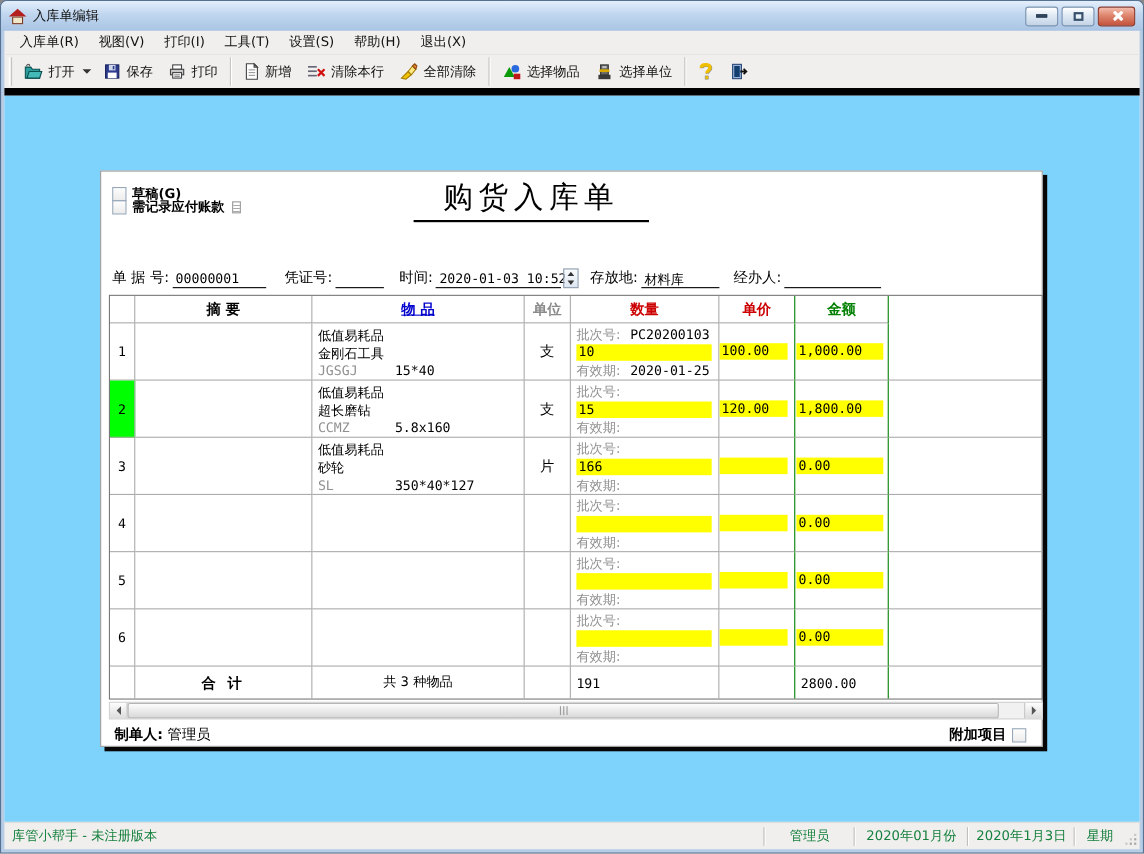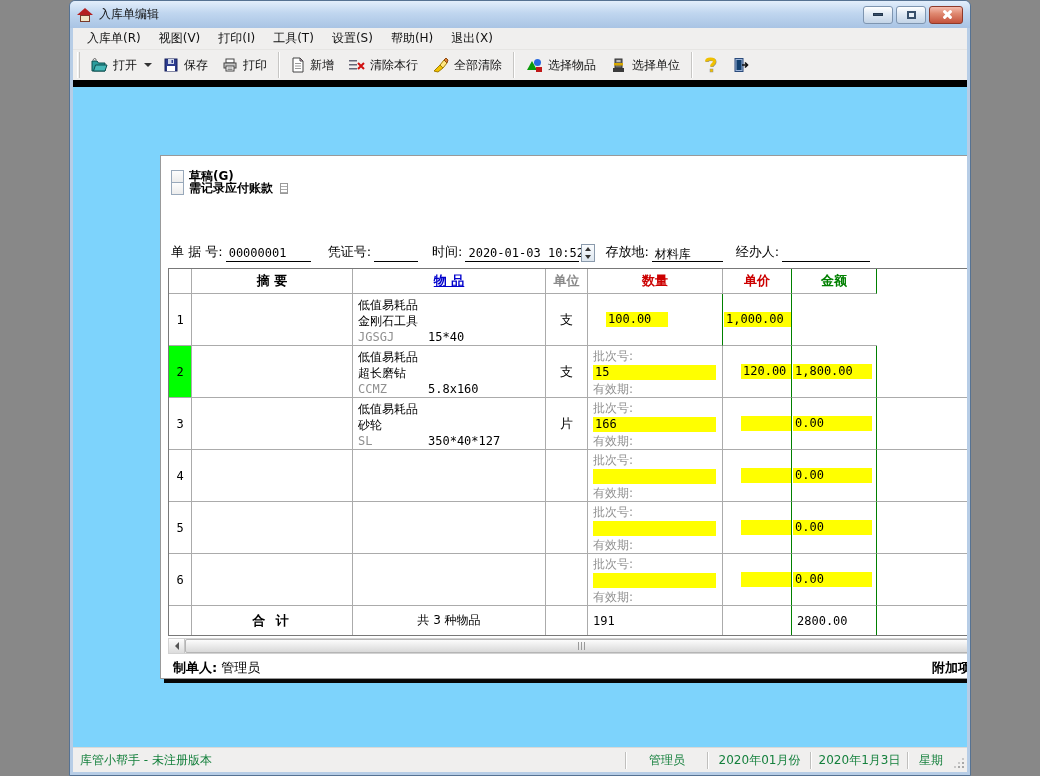--- a/index.html
+++ b/index.html
@@ -1,19 +1,19 @@
 <!DOCTYPE html>
 <html><head>
 <meta charset="utf-8">
 <style>
   * { margin:0; padding:0; box-sizing:border-box; }
   body { background:#888; font-family:"DejaVu Sans", sans-serif; }
 
   
-  .window { width:902px; height:776px; position:relative; margin:0 auto;
+  .window { width:1040px; height:776px; position:relative; margin:0 auto;
     background:#b7cde6; border:1px solid #567292; border-radius:6px 6px 0 0; overflow:hidden; }
   .titlebar { height:27px; display:flex; align-items:center; padding:0 7px;
     background:linear-gradient(#e3eefb,#c0d6ef 45%,#a9c4e4); border-radius:5px 5px 0 0; }
   .app-icon { width:16px; height:16px; position:relative; flex:0 0 16px; }
   .title-text { font-size:12px; color:#101010; margin-left:6px; }
   .win-buttons { margin-left:auto; display:flex; gap:3px; }
   .win-btn { width:30px; height:18px; border:1px solid #7e95b0; border-radius:3px;
     background:linear-gradient(#ffffff,#dfe9f4 45%,#c3d4e7); display:flex; align-items:center; justify-content:center; }
   .win-btn.close { width:34px; background:linear-gradient(#f4bcae,#e08a72 40%,#c4523c); border-color:#8e3a2a; }
   .glyph-min { width:10px; height:3px; background:#38506b; border:1px solid #24374d; }
@@ -84,21 +84,21 @@
   .c-item { padding:3px 0 0 5px; line-height:16px; }
   .item-l3 { position:relative; font-family:"DejaVu Sans Mono", monospace; color:#909090; }
   .item-spec { position:absolute; left:70px; top:0; color:#000; }
   .c-unit { display:flex; align-items:center; justify-content:center; font-size:13px; }
   .c-qty { padding:2px 0 0 5px; line-height:16px; }
   .q-label { color:#909090; }
   .q-inline-val { font-family:"DejaVu Sans Mono", monospace; color:#000; margin-left:5px; }
   .ybox { background:#ffff00; height:15px; line-height:15px; font-family:"DejaVu Sans Mono", monospace;
     color:#000; padding-left:2px; overflow:hidden; }
   .q-box { width:123px; margin:1px 0; }
-  .c-price { padding-top:18px; } .p-box { width:62px; margin-left:18px; }
+  .c-price { padding-top:18px; } .p-box { width:62px; margin-left:0; }
   .c-amount { padding-top:18px; } .a-box { width:79px; margin-left:1px; }
 
   .t-label { display:flex; align-items:center; justify-content:center; font-weight:bold; font-size:13px; letter-spacing:3px; }
   .t-items { display:flex; align-items:center; justify-content:center; font-size:12px; }
   .t-qty, .t-amount { display:flex; align-items:center; padding-left:5px; font-family:"DejaVu Sans Mono", monospace; }
 
   
   .hscroll { position:absolute; left:7px; top:482px; width:849px; height:16px;
     background:#f1f1f1; border:1px solid #d2d2d2; display:flex; align-items:stretch; }
   .hs-btn { width:16px; background:linear-gradient(#fdfdfd,#dcdcdc); border-right:1px solid #c6c6c6;
@@ -279,20 +279,21 @@
         <div class="chk-row" style="top:12px;">
           <div class="chk"></div>
           <span>草稿(G)</span>
         </div>
         <div class="chk-row" style="top:24px;">
           <div class="chk"></div>
           <span>需记录应付账款</span>
           <div class="note-icon"></div>
         </div>
 
+        <div class="doc-title">购货入库单</div>
 
         <div class="fields-row">
           <span class="f-label">单 据 号:</span>
           <span class="uval" style="width:85px;">00000001</span>
           <span class="f-label" style="margin-left:17px;">凭证号:</span>
           <span class="uval" style="width:44px;"></span>
           <span class="f-label" style="margin-left:14px;">时间:</span>
           <span class="uval" style="width:114px;">2020-01-03 10:52</span>
           <span class="spinner">
               <span class="sp-up"></span>
@@ -321,20 +322,31 @@
     <div class="cell"></div>
     <div class="cell c-item">
       <div>低值易耗品</div>
       <div>金刚石工具</div>
       <div class="item-l3">
         <span>JGSGJ</span>
         <span class="item-spec">15*40</span>
       </div>
     </div>
     <div class="cell c-unit">支</div>
+    <div class="cell c-qty">
+      <div>
+        <span class="q-label">批次号:</span>
+        <span class="q-inline-val">PC20200103</span>
+      </div>
+      <div class="ybox q-box">10</div>
+      <div>
+        <span class="q-label">有效期:</span>
+        <span class="q-inline-val">2020-01-25</span>
+      </div>
+    </div>
     <div class="cell c-price green-r">
       <div class="ybox p-box">100.00</div>
     </div>
     <div class="cell c-amount green-r">
       <div class="ybox a-box">1,000.00</div>
     </div>
     <div class="cell last"></div>
   </div>
 
   <div class="g-row data">

